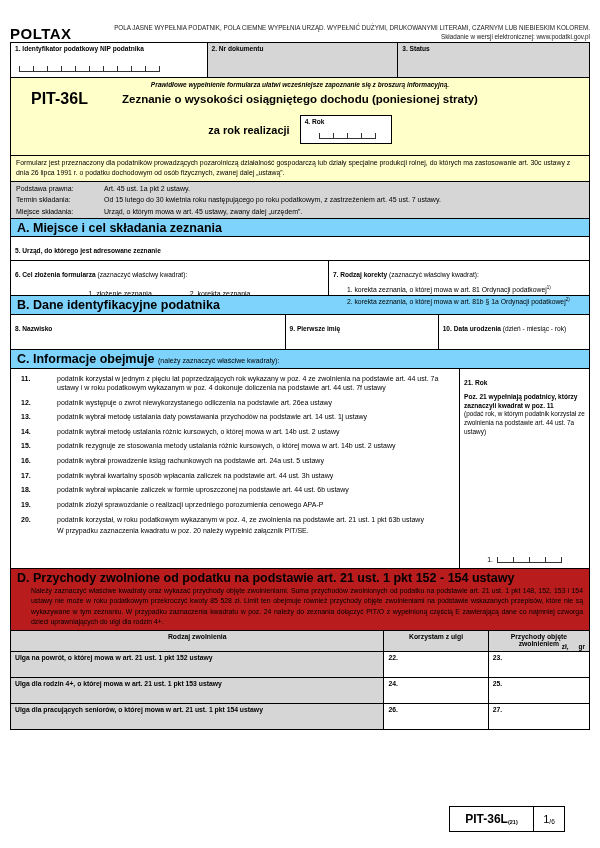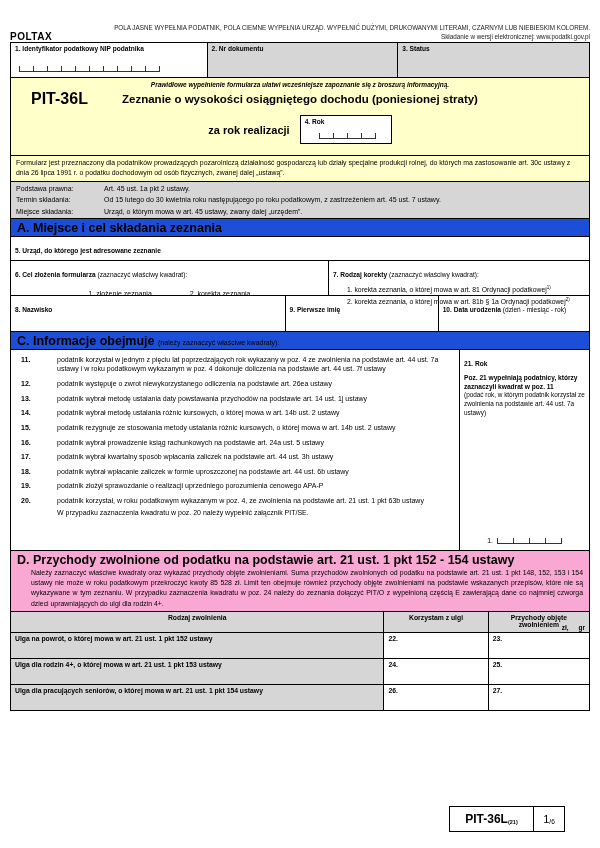--- a/index.html
+++ b/index.html
@@ -3,21 +3,21 @@
 <meta charset="utf-8">
 <style>
   * { box-sizing: border-box; margin: 0; padding: 0; }
   html,body { background:#ffffff; }
   body { font-family: "Liberation Sans", sans-serif; color:#000; }
   .page { position:relative; width:600px; height:848px; background:#fff; overflow:hidden; }
   .content { position:absolute; left:10px; top:14px; width:580px; }
 
   
   .top-row { display:flex; justify-content:space-between; align-items:flex-end; height:28px; }
-  .brand { font-size:10px; font-weight:bold; letter-spacing:0.5px; }
+  .brand { font-size:15px; font-weight:bold; letter-spacing:0.5px; }
   .notices { text-align:right; font-size:6.3px; line-height:1.55; color:#1a1a1a; }
 
   .block { border:1.5px solid #000; margin-top:-1.5px; background:#fff; }
 
   
   .id-row { display:flex; height:36px; margin-top:0; }
   .id-cell { border-right:1px solid #000; padding:2px 4px; font-size:6.6px; font-weight:bold; position:relative; }
   .id-cell:last-child { border-right:none; }
   .id-nip { width:34%; background:#fff; }
   .id-doc { width:33%; background:#d6d6d6; }
@@ -37,21 +37,21 @@
   .year-box { width:92px; height:29px; border:1px solid #000; background:#fff; position:relative; padding:2px 4px; font-size:6.6px; font-weight:bold; }
   .comb-year { position:absolute; left:18px; bottom:4px; width:57px; }
   .form-desc { position:absolute; left:0; right:0; bottom:0; border-top:1px solid #000; font-size:6.9px; line-height:1.45; padding:2px 5px 3px 5px; }
 
   
   .legal { background:#d6d6d6; font-size:7px; line-height:1.62; padding:2px 5px; height:39px; }
   .legal-row { display:flex; }
   .legal-label { width:88px; flex:none; }
 
   
-  .sec-header { background:#1d4ed8; font-size:12.5px; font-weight:bold; padding:2px 0 2px 6px; }
+  .sec-header { background:#7dd3fc; font-size:12.5px; font-weight:bold; padding:2px 0 2px 6px; }
   .sec-header .small-hint { font-size:7px; font-weight:normal; }
 
   .field-label { font-size:6.6px; font-weight:bold; }
   .field-label .lh { font-weight:normal; }
 
   
   .field5 { height:25px; padding:2px 4px; }
 
   
   .row67 { display:flex; height:37px; }
@@ -75,21 +75,21 @@
   .c-text { padding-right:14px; }
   .c-note { margin-top:2px; }
   .c-box21 { width:130px; flex:none; border-left:1px solid #000; padding:2px 4px; position:relative; }
   .box21-bold { font-size:6.6px; font-weight:bold; margin-top:3px; line-height:1.4; }
   .box21-normal { font-size:6.4px; line-height:1.4; }
   .box21-input { position:absolute; bottom:6px; left:0; right:0; display:flex; justify-content:center; align-items:flex-end; gap:4px; font-size:6.8px; }
   .comb-21 { width:65px; height:6px; border-bottom:1px solid #333;
              background-image:repeating-linear-gradient(to right, #333 0 1px, transparent 1px 16px); }
 
   
-  .d-header { padding:2px 0 3px 6px; background:#f9a8d4; }
+  .d-header { padding:2px 0 3px 6px; background:#b91c1c; }
   .d-title { font-size:12.5px; font-weight:bold; }
   .d-desc { font-size:6.9px; line-height:1.5; text-align:justify; padding:1px 6px 0 14px; }
   .d-table { width:100%; border-collapse:collapse; table-layout:fixed; }
   .d-table th, .d-table td { border:1px solid #000; }
   .d-table th { background:#d6d6d6; font-size:6.8px; font-weight:bold; vertical-align:top; padding:2px 3px; height:21px; }
   .th-currency { position:relative; }
   .th-currency .cur { position:absolute; right:4px; bottom:1px; font-weight:bold; font-size:6.4px; display:flex; gap:10px; }
   .d-name { background:#d6d6d6; font-size:6.8px; font-weight:bold; padding:2px 4px; vertical-align:top; height:26px; }
   .d-val { background:#fff; font-size:6.8px; font-weight:bold; padding:2px 4px; vertical-align:top; }
   .col1 { width:64.5%; } .col2 { width:18%; } .col3 { width:17.5%; }
@@ -169,20 +169,21 @@
           <span>2. korekta zeznania</span>
         </div>
       </div>
       <div class="f7">
         <span class="field-label"><span>7. Rodzaj korekty </span><span class="lh">(zaznaczyć właściwy kwadrat):</span></span>
         <div class="f7-option"><span>1. korekta zeznania, o której mowa w art. 81 Ordynacji podatkowej</span><sup>1)</sup></div>
         <div class="f7-option"><span>2. korekta zeznania, o której mowa w art. 81b § 1a Ordynacji podatkowej</span><sup>2)</sup></div>
       </div>
     </div>
 
+    <div class="block sec-header">B. Dane identyfikacyjne podatnika</div>
     <div class="block rowB">
       <div class="f8">
         <span class="field-label">8. Nazwisko</span>
       </div>
       <div class="f9">
         <span class="field-label">9. Pierwsze imię</span>
       </div>
       <div class="f10">
         <span class="field-label"><span>10. Data urodzenia </span><span class="lh">(dzień - miesiąc - rok)</span></span>
       </div>

